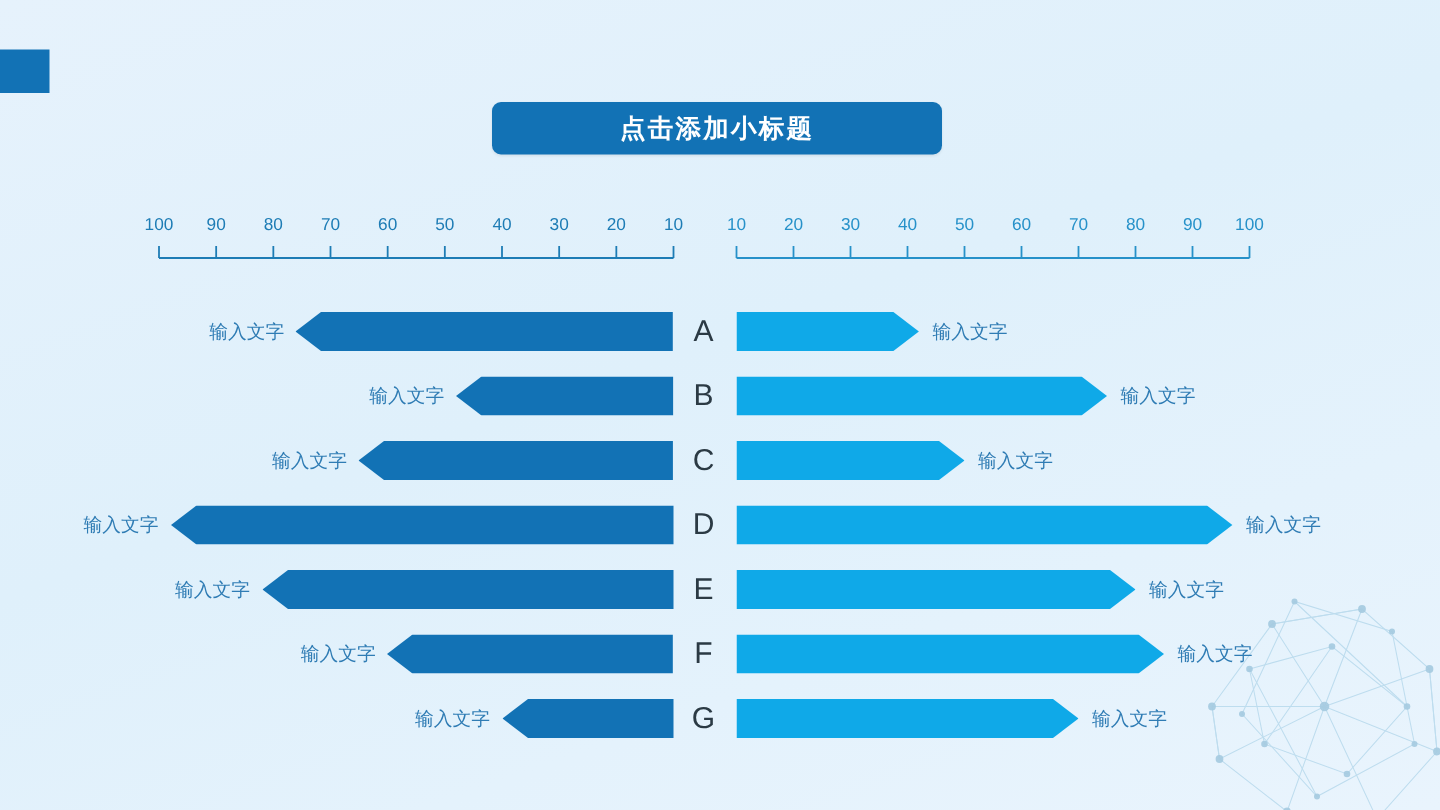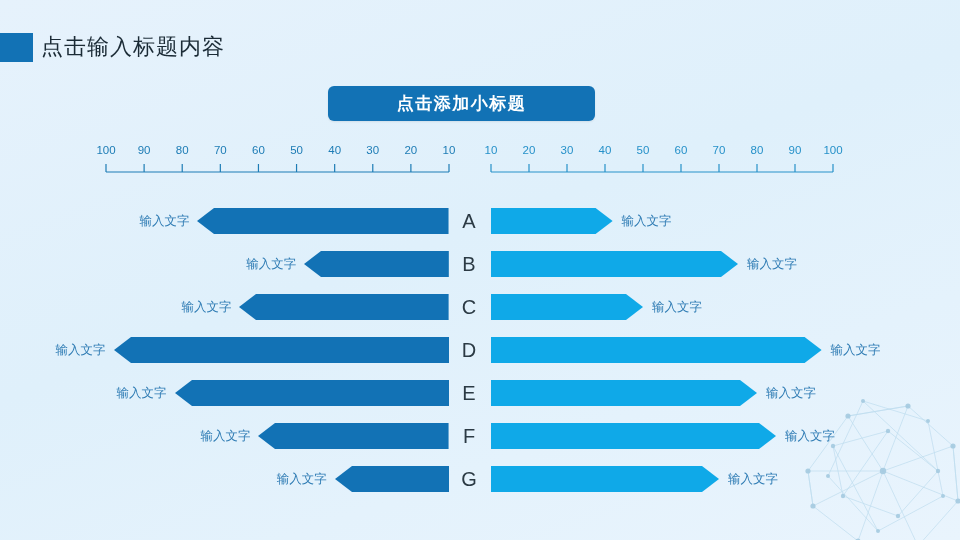--- a/index.html
+++ b/index.html
@@ -49,22 +49,22 @@
     line-height: 34px;
     color: #1b2b36;
     letter-spacing: 1px;
     font-family: "DejaVu Sans", "Liberation Sans", sans-serif;
   }
 
   
   .subtitle-pill {
     position: absolute;
     left: 328px;
-    top: 86px;
-    width: 267px;
+    top: 68px;
+    width: 300px;
     height: 35px;
     background: #1272b5;
     border-radius: 6px;
     display: flex;
     align-items: center;
     justify-content: center;
     box-shadow: 0 1px 2px rgba(0,0,0,0.08);
   }
   .subtitle-pill span {
     color: #ffffff;
@@ -189,21 +189,20 @@
         <circle cx="55" cy="120" r="2.2"></circle>
       <circle cx="75" cy="25" r="2"></circle>
         <circle cx="40" cy="100" r="2"></circle>
       <circle cx="90" cy="155" r="2"></circle>
         <circle cx="155" cy="120" r="2"></circle>
       <circle cx="140" cy="45" r="2"></circle>
     </g>
   </svg>
 
   <div class="hdr-accent"></div>
-  <div class="hdr-title">点击输入标题内容</div>
 
   <div class="subtitle-pill">
     <span>点击添加小标题</span>
   </div>
 
   <div class="axis axis-left">
     <div class="axis-labels" id="axis-left-labels">
         <div class="axis-tick-label" style="left: 16px; color: rgb(29, 124, 181);">100</div>
         <div class="axis-tick-label" style="left: 54.1111px; color: rgb(29, 124, 181);">90</div>
         <div class="axis-tick-label" style="left: 92.2222px; color: rgb(29, 124, 181);">80</div>

